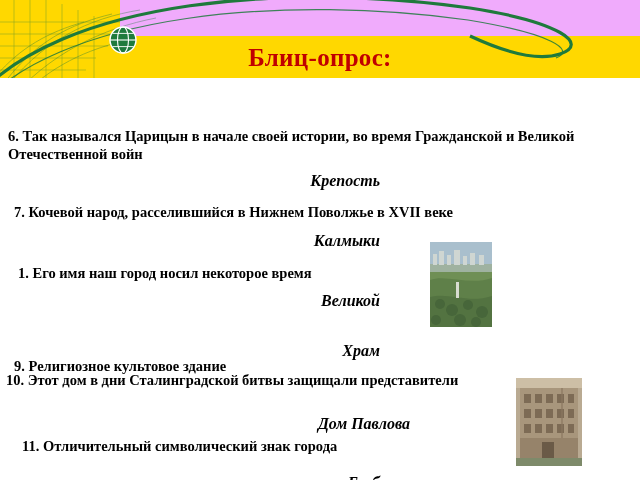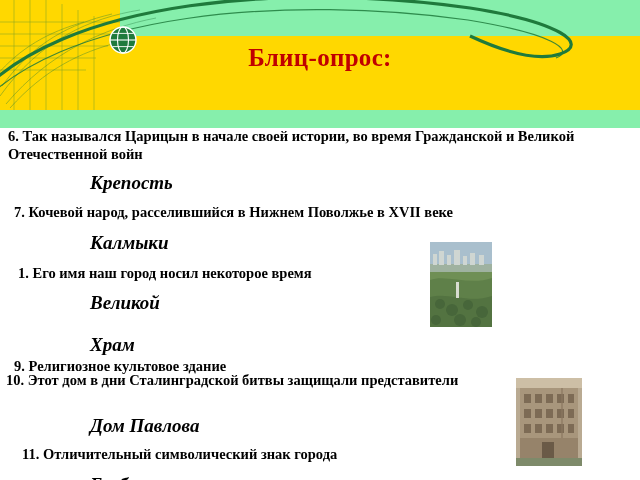--- a/index.html
+++ b/index.html
@@ -14,23 +14,23 @@
     overflow: hidden;
     position: relative;
   }
 
   
   #header-band {
     position: absolute;
     left: 0;
     top: 0;
     width: 640px;
-    height: 128px;
+    height: 78px;
     overflow: hidden;
-    background: #86efac;
+    background: #f0abfc;
   }
   #header-yellow {
     position: absolute;
     left: 0;
     top: 36px;
     width: 640px;
     height: 74px;
     background: #FFD800;
   }
   #header-yellow-left {
@@ -83,38 +83,38 @@
     font-weight: bold;
     font-size: 14.5px;
     color: #000000;
     line-height: 1.22;
   }
   .a {
     position: absolute;
     font-family: "Liberation Serif", serif;
     font-weight: bold;
     font-style: italic;
-    font-size: 19px;
+    font-size: 16px;
     color: #000000;
-    text-align: left;
+    text-align: right;
   }
 
   
   #q6   { left: 8px;  top: 18px;  width: 628px; }
   #a6   { left: 90px; top: 62px;  width: 290px; }
   #q7   { left: 14px; top: 94px;  width: 600px; }
   #a7   { left: 90px; top: 122px; width: 290px; }
   #q8   { left: 18px; top: 155px; width: 520px; }
   #a8   { left: 90px; top: 182px; width: 290px; }
   #q9   { left: 14px; top: 208px; width: 520px; margin-top: 40px; }
-  #a9   { left: 90px; top: 224px; width: 290px; }
+  #a9   { left: 90px; top: 232px; width: 290px; }
   #q10  { left: 6px;  top: 262px; width: 560px; }
   #q10b { left: 38px; top: 281px; width: 300px; }
   #a10  { left: 90px; top: 305px; width: 320px; }
-  #q11  { left: 22px; top: 336px; width: 540px; }
+  #q11  { left: 22px; top: 328px; width: 540px; }
   #a11  { left: 90px; top: 364px; width: 290px; }
 
   
   .photo {
     position: absolute;
     overflow: hidden;
   }
   #photo-city {
     left: 430px;
     top: 132px;

